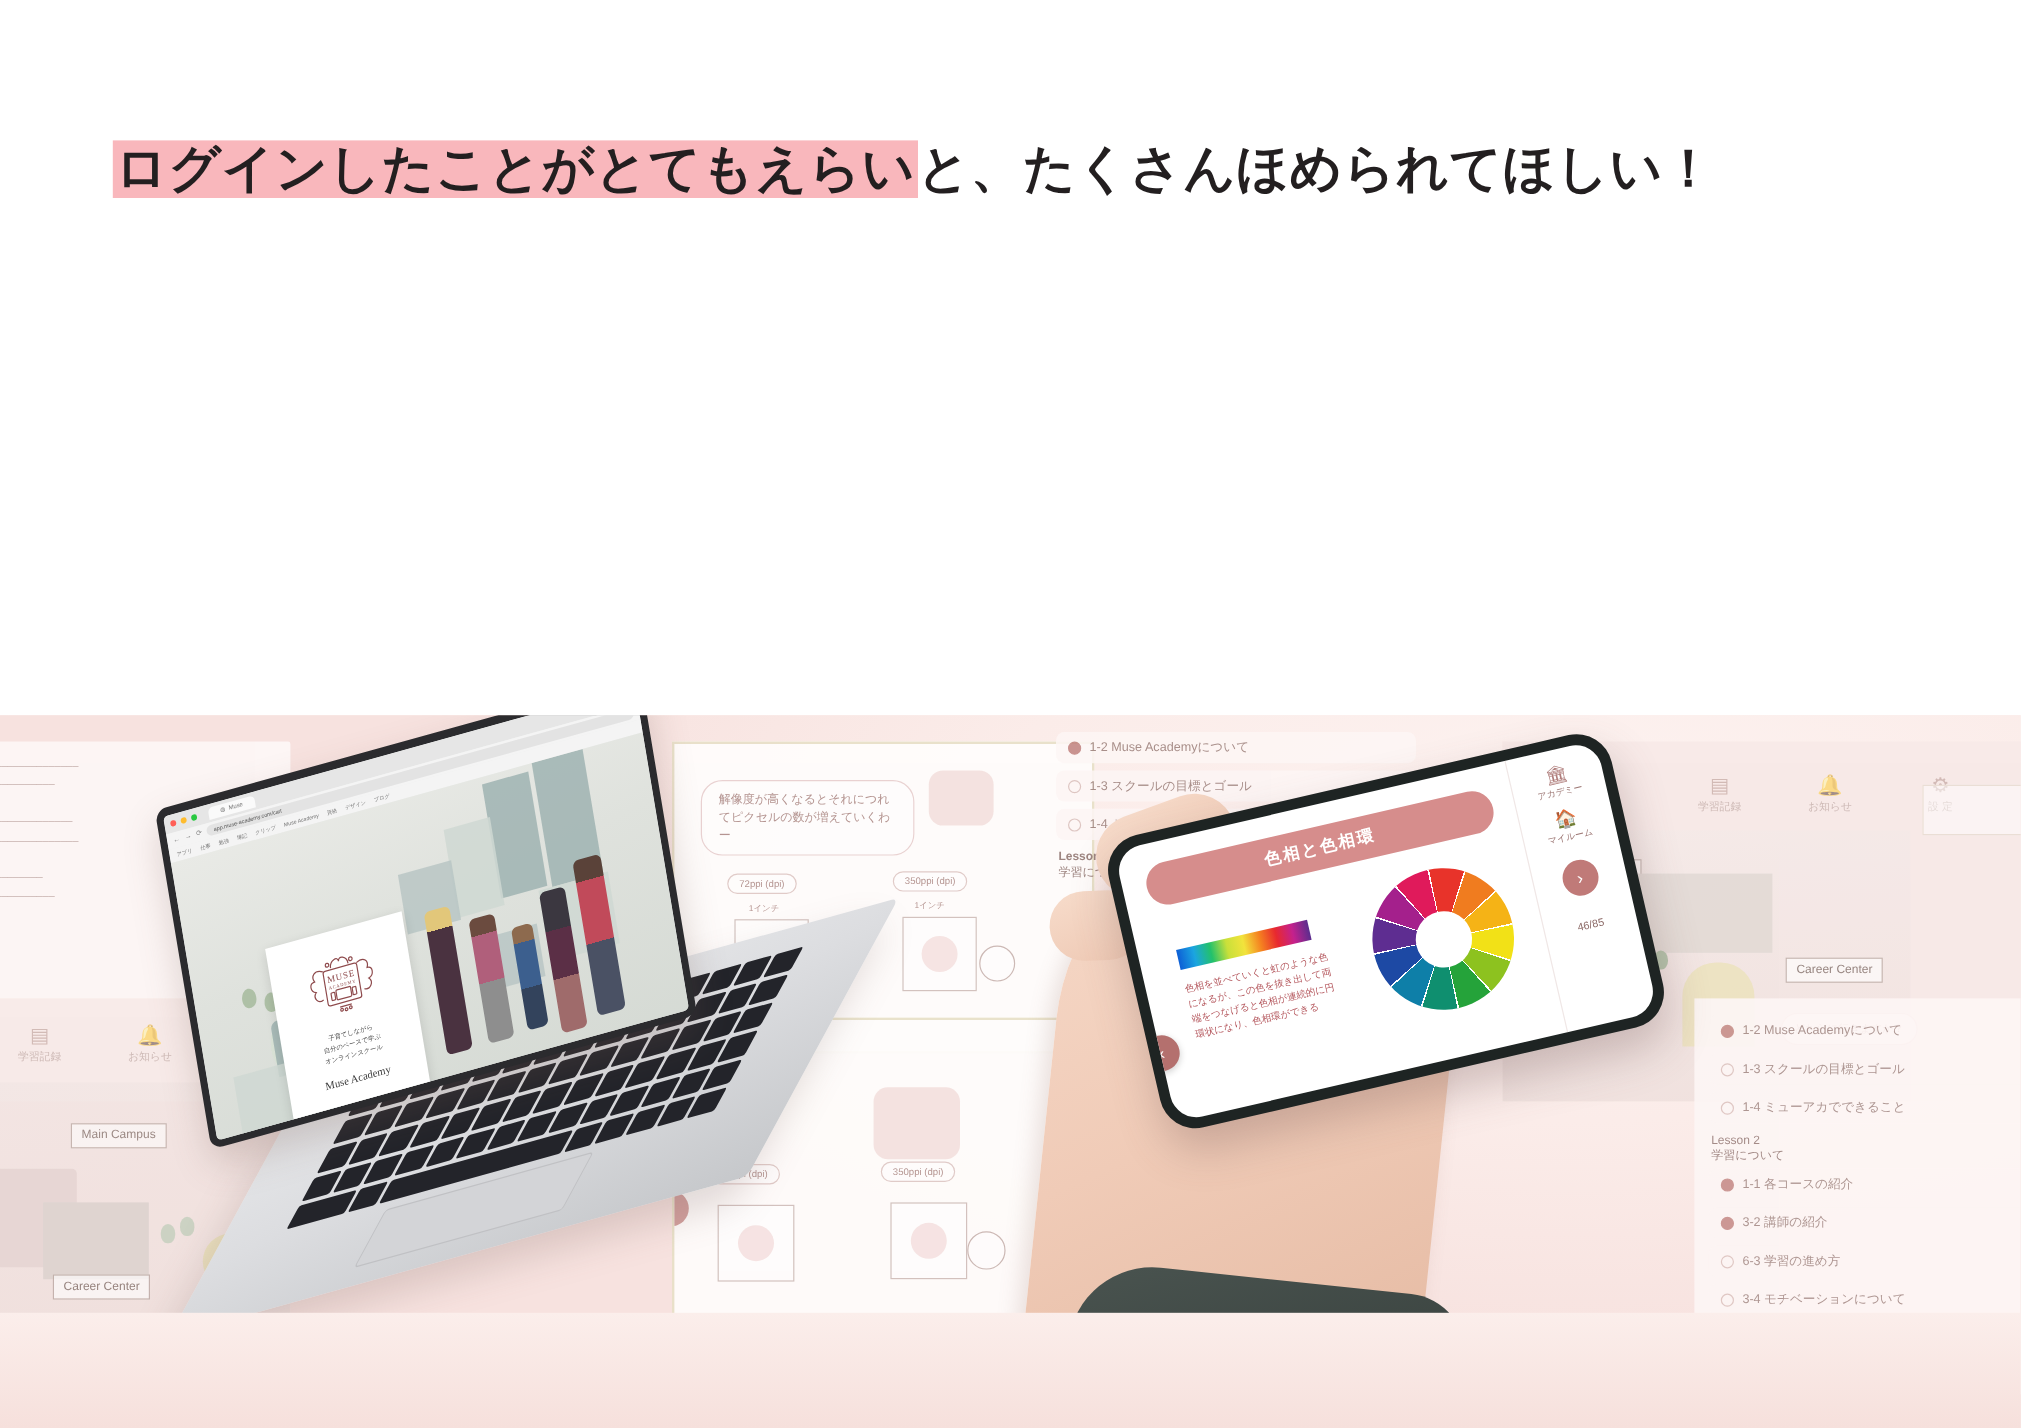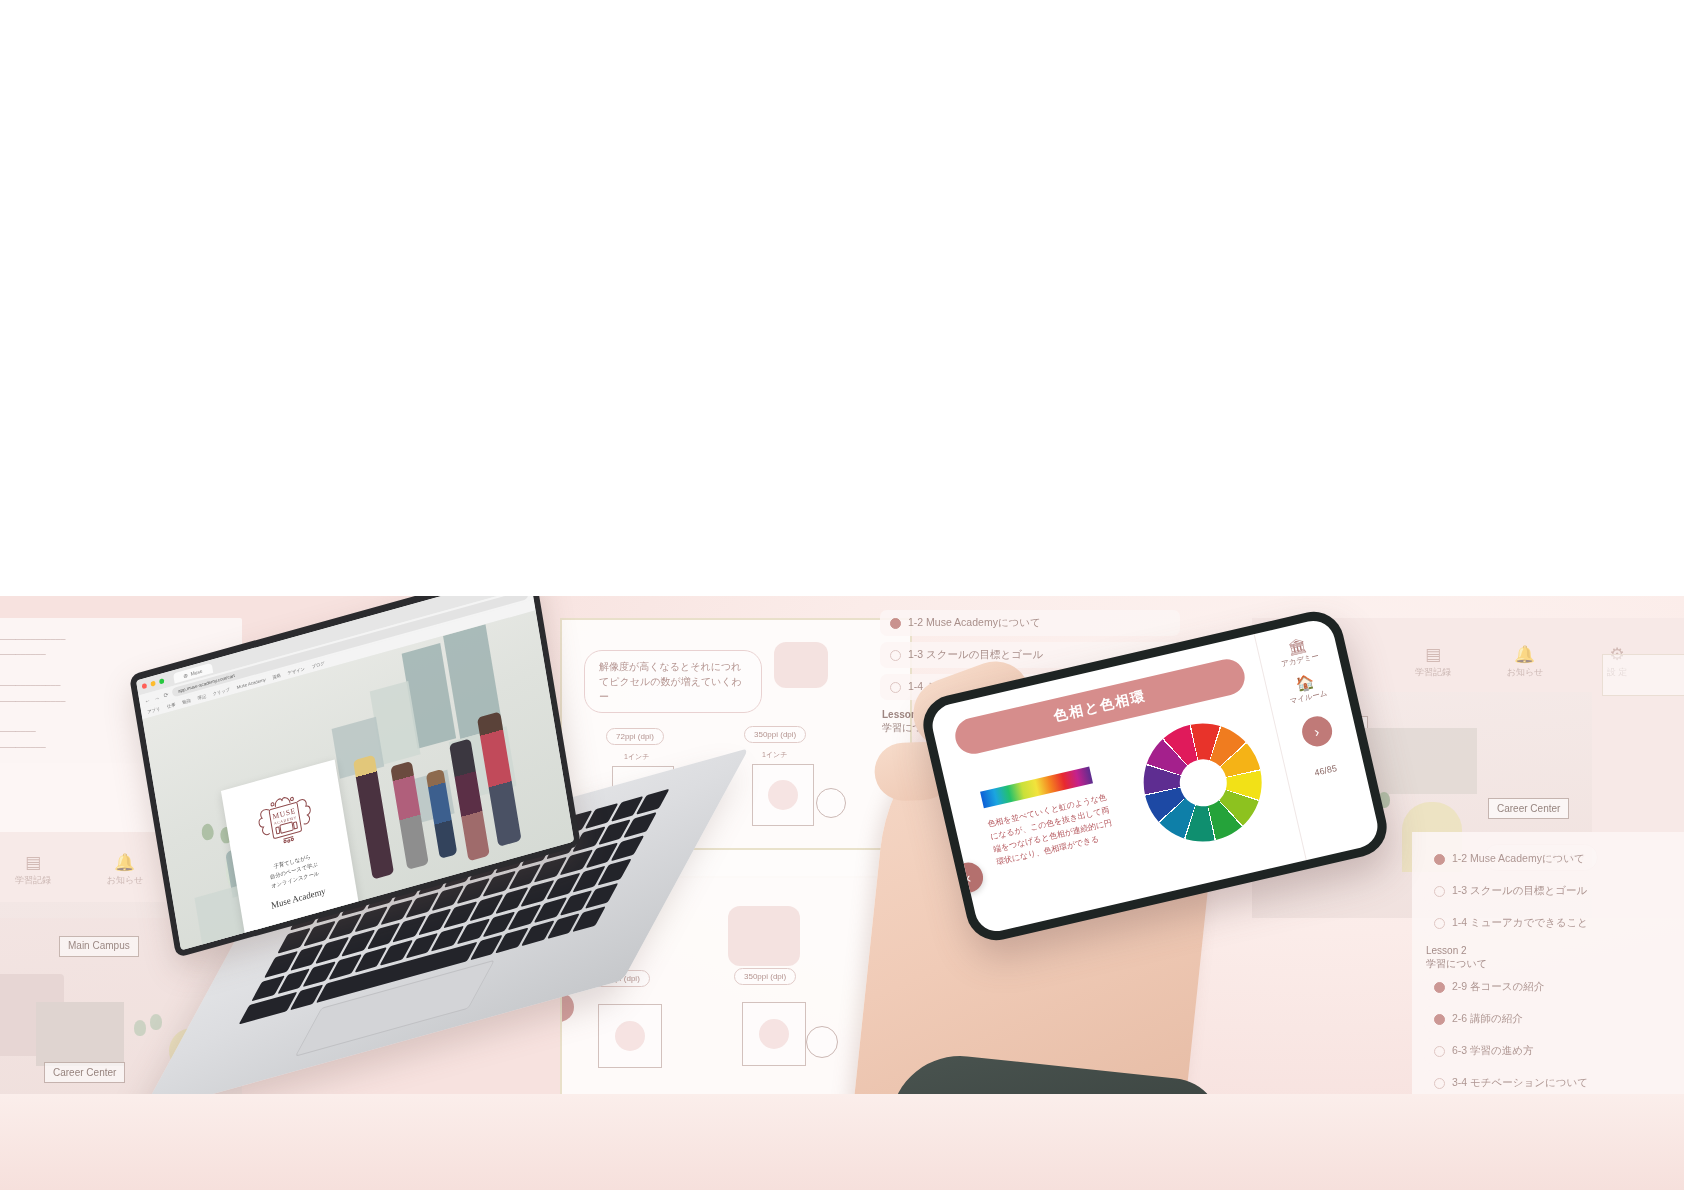--- a/index.html
+++ b/index.html
@@ -256,20 +256,23 @@
 </style>
 </head>
 <body>
 
 <section class="slide-text">
 
 
   <div class="gap-a"></div>
 
   <div class="bullet b2">
+    <div class="bline">
+      <span class="indent"></span><span class="hl">ログインしたことがとてもえらい</span><span>と、たくさんほめられてほしい！</span>
+    </div>
   </div>
 
   <div class="gap-b"></div>
 
 
 </section>
 
 <section class="photo">
 
   <div class="bgpanel bp-left">
@@ -405,25 +408,25 @@
       <div class="chk-row">
         <span class="chk-dot"></span>
         <span>1-4 ミューアカでできること</span>
       </div>
       <div class="chk-head">
         <span>Lesson 2</span>
         <span>学習について</span>
       </div>
       <div class="chk-row">
         <span class="chk-dot done"></span>
-        <span>2-9 各コースの紹介</span>
+        <span>1-1 各コースの紹介</span>
       </div>
       <div class="chk-row">
         <span class="chk-dot done"></span>
-        <span>2-6 講師の紹介</span>
+        <span>3-2 講師の紹介</span>
       </div>
       <div class="chk-row">
         <span class="chk-dot"></span>
         <span>6-3 学習の進め方</span>
       </div>
       <div class="chk-row">
         <span class="chk-dot"></span>
         <span>3-4 モチベーションについて</span>
       </div>
     </div>

